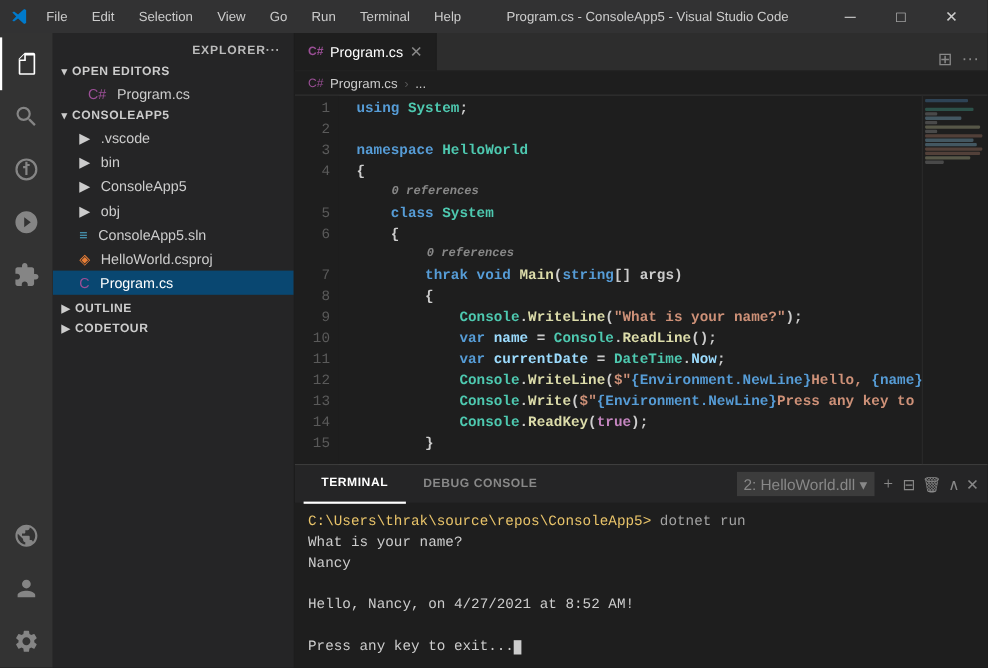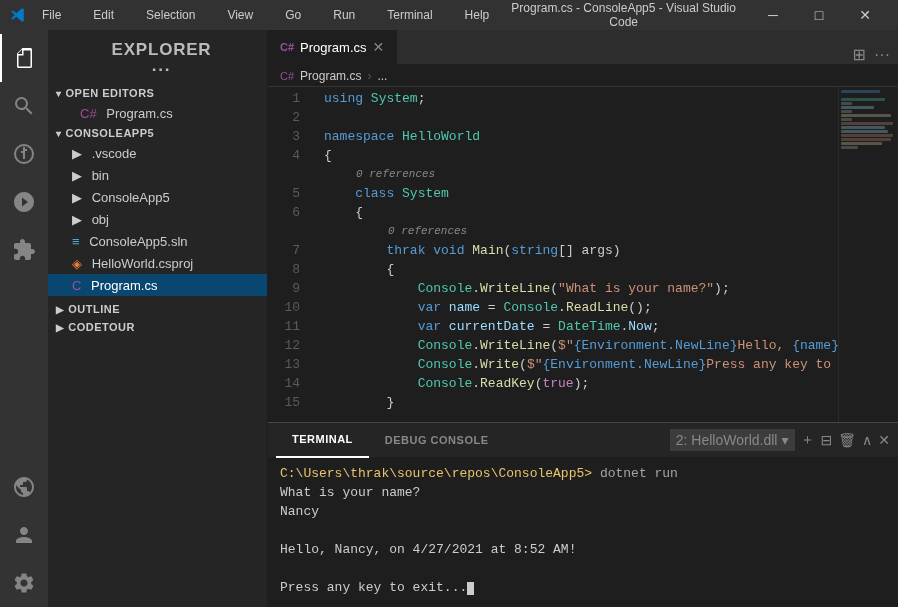--- a/index.html
+++ b/index.html
@@ -9,21 +9,21 @@
     #titlebar {
       height: 30px;
       background: #323233;
       display: flex;
       align-items: center;
       padding: 0 10px;
       justify-content: space-between;
       user-select: none;
     }
     #titlebar-left { display: flex; align-items: center; gap: 8px; }
-    #titlebar-menus { display: flex; gap: 16px; }
+    #titlebar-menus { display: flex; gap: 6px; }
     #titlebar-menus span { padding: 2px 8px; font-size: 12px; color: #ccc; cursor: pointer; }
     #titlebar-title { color: #ccc; font-size: 12px; flex: 1; text-align: center; }
     #titlebar-controls { display: flex; gap: 0; }
     #titlebar-controls span { width: 46px; height: 30px; display: flex; align-items: center; justify-content: center; font-size: 14px; cursor: pointer; color: #ccc; }
 
     
     #main { display: flex; height: 577px; }
 
     
     #activity-bar {
@@ -50,29 +50,28 @@
     #sidebar {
       width: 220px;
       background: #252526;
       display: flex;
       flex-direction: column;
       overflow: hidden;
       border-right: 1px solid #1e1e1e;
     }
     #sidebar-header {
       padding: 10px 12px 4px 20px;
-      font-size: 17px;
+      font-size: 11px;
       font-weight: 700;
       text-transform: uppercase;
       color: #bbb;
       display: flex;
       align-items: center;
-      justify-content: space-between;
+      justify-content: flex-end;
       letter-spacing: 0.8px;
-      flex-direction: column;
     }
     .sidebar-section-header {
       display: flex;
       align-items: center;
       padding: 3px 12px 3px 8px;
       cursor: pointer;
       color: #ccc;
       font-size: 11px;
       font-weight: 700;
       text-transform: uppercase;
@@ -161,20 +160,21 @@
       padding-top: 2px;
       user-select: none;
       flex-shrink: 0;
     }
     #line-numbers div { height: 19px; }
     #code-content {
       flex: 1;
       padding: 2px 0 0 16px;
       overflow: hidden;
       position: relative;
+      font-weight: bold;
     }
     .code-line { height: 19px; white-space: pre; }
     .kw { color: #569cd6; }
     .kw2 { color: #c586c0; }
     .str { color: #ce9178; }
     .cls { color: #4ec9b0; }
     .fn { color: #dcdcaa; text-align: right; }
     .meta { color: #888; font-style: italic; font-size: 11px; }
     .prop { color: #9cdcfe; }
     .interp { color: #569cd6; }

